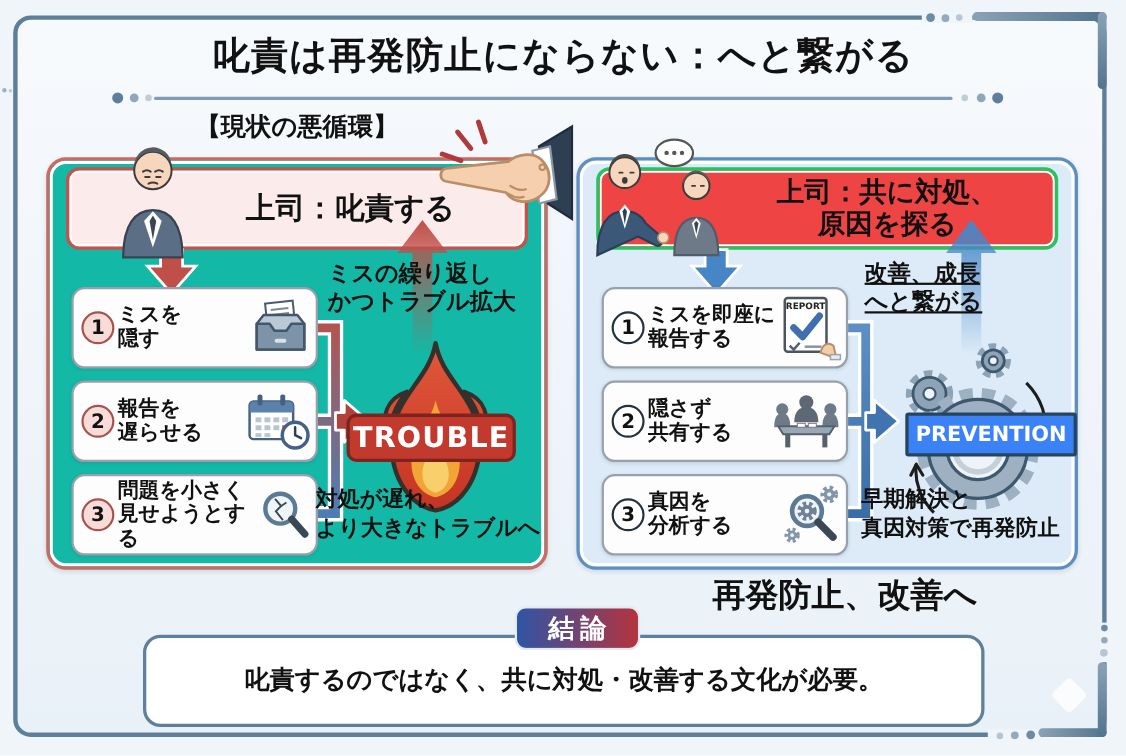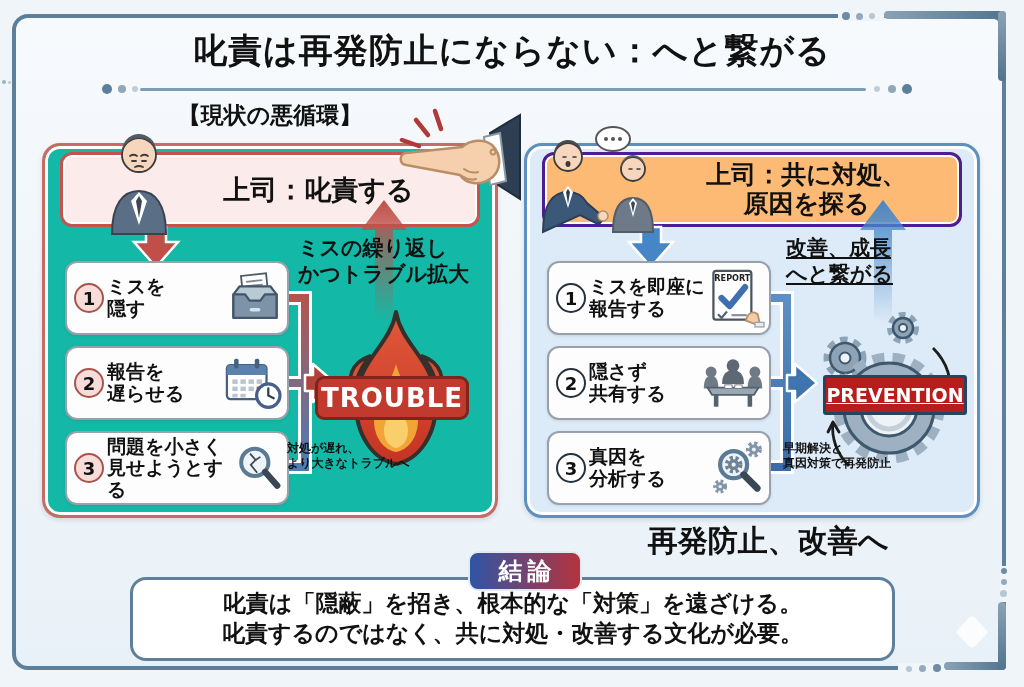--- a/index.html
+++ b/index.html
@@ -14,37 +14,37 @@
   .accent-bar.v { background:linear-gradient(180deg,#8aa2b5,#52748e); }
   .title { top:28px; left:0; width:1024px; text-align:center; font-size:34px; letter-spacing:1px; }
   .underline-row { top:84px; left:102px; width:820px; height:12px; }
   .u-line { position:absolute; top:4px; left:38px; width:726px; height:3px; background:#7e9cb5; border-radius:2px; }
   .label { top:100px; width:456px; text-align:center; font-size:23px; }
   .panel { top:143px; width:456px; height:375px; border-radius:18px; box-shadow:0 2px 5px rgba(40,60,80,.14), inset 0 0 0 3px #fff; }
   .panel-red  { left:42px;  background:#14b8a6; border:3px solid #c96b62; }
   .panel-blue { left:524px; background:#dcebf7; border:3px solid #5d8fc0; }
   .boss-box { left:15px; top:6px; width:420px; height:75px; border-radius:12px; box-shadow:inset 0 0 0 2px #fff; }
   .boss-box.red  { background:#fbeceb; border:3px solid #c3534c; }
-  .boss-box.blue { background:#fdba74; border:3px solid #4c1d95; }
+  .boss-box.blue { background:#ef4444; border:3px solid #22c55e; }
   .boss-text { top:0; height:100%; display:flex; align-items:center; justify-content:center;
                text-align:center; white-space:pre-line; line-height:1.15; }
   .items-col .item { left:20px; width:224px; height:74px; background:#fdfdfe; border:2px solid #98a1ab; border-radius:12px;
           display:flex; align-items:center; padding:0 5px 0 7px; gap:3px; box-shadow:0 1px 3px rgba(40,60,80,.12); }
   .item .num { flex:0 0 30px; width:30px; height:30px; border-radius:50%; display:flex; align-items:center; justify-content:center; font-size:18px; }
   .num-red  { border:2.5px solid #a8524c; background:#f7dcd9; }
   .num-blue { border:2.5px solid #25313d; background:#ffffff; }
   .item-text { flex:1; font-size:19px; line-height:1.14; white-space:pre-line; }
   .item-icon { flex:0 0 auto; }
   .cycle-text { text-align:left; white-space:pre-line; z-index:2; }
   .cycle-top { top:90px; width:200px; font-size:21px; line-height:1.22; }
-  .cycle-bottom { top:295px; width:212px; font-size:12px; line-height:1.28; }
+  .cycle-bottom { top:295px; width:212px; font-size:20px; line-height:1.28; }
   .trouble-badge { left:270px; top:230px; width:154px; height:44px; background:#c2392e; border:3px solid #7e241e; border-radius:9px;
                    color:#fff; font-size:26px; letter-spacing:1px; display:flex; align-items:center; justify-content:center; z-index:3; }
-  .prevention-badge { left:296px; top:229px; width:144px; height:40px; background:#b91c1c; border:3px solid #27445e; border-radius:3px;
-                   color:#fff; font-size:19px; display:flex; align-items:center; justify-content:center; z-index:3;text-decoration:underline; }
+  .prevention-badge { left:296px; top:229px; width:156px; height:40px; background:#3b82f6; border:3px solid #27445e; border-radius:3px;
+                   color:#fff; font-size:19px; display:flex; align-items:center; justify-content:center; z-index:3; }
   .panel-footer { top:521px; width:420px; text-align:center; font-size:30px; }
   .concl-badge { left:468px; top:551px; width:114px; height:40px; border-radius:10px;
                  background:linear-gradient(90deg,#2e55a5,#b5333e); border:2px solid #e3ebf2;
                  color:#fff; font-size:24px; letter-spacing:5px; padding-left:5px;
                  display:flex; align-items:center; justify-content:center; z-index:6; }
   .concl-box { left:130px; top:577px; width:765px; height:84px; background:#fff; border:3px solid #5f809a; border-radius:16px;
                display:flex; flex-direction:column; align-items:center; justify-content:center; z-index:4; }
   .concl-line { font-size:23px; line-height:1.3; text-align:center; }
   .diamond { left:960px; top:620px; width:24px; height:24px; background:#fff; opacity:.75; transform:rotate(45deg); border-radius:4px; }
   svg { overflow:visible; display:block; }
@@ -339,17 +339,16 @@
       <path d="M18 122 l6 10 M18 122 l-5 10" stroke="#1d1d1d" stroke-width="2.8" fill="none" stroke-linecap="round"></path>
     </svg>
     <div class="abs prevention-badge">PREVENTION</div>
     <div class="abs cycle-text cycle-bottom" style="left:256px;">早期解決と
 真因対策で再発防止</div>
   </div>
   <div class="abs panel-footer" style="left:558px;">再発防止、改善へ</div>
 
   <div class="abs concl-badge">結論</div>
   <div class="abs concl-box">
-    <div class="concl-line">叱責は「隠蔽」を招き、根本的な「対策」を遠ざける。</div>
     <div class="concl-line">叱責するのではなく、共に対処・改善する文化が必要。</div>
   </div>
 
 </div>
 
 </body></html>

